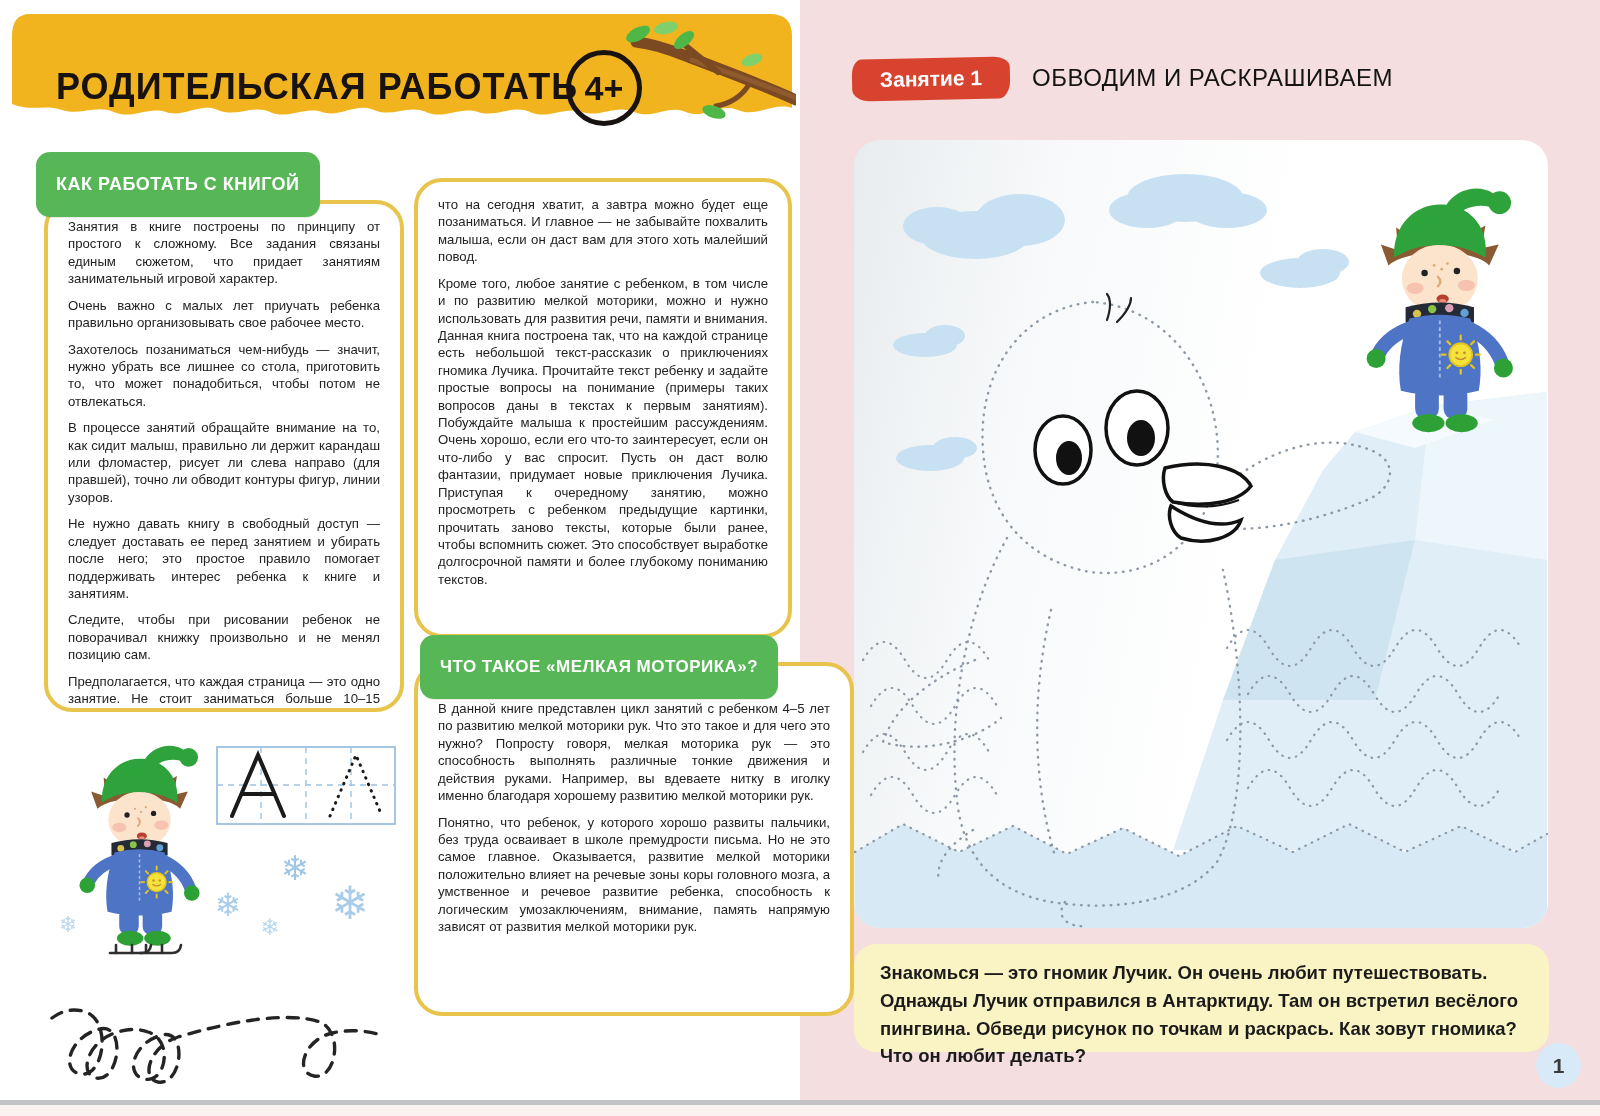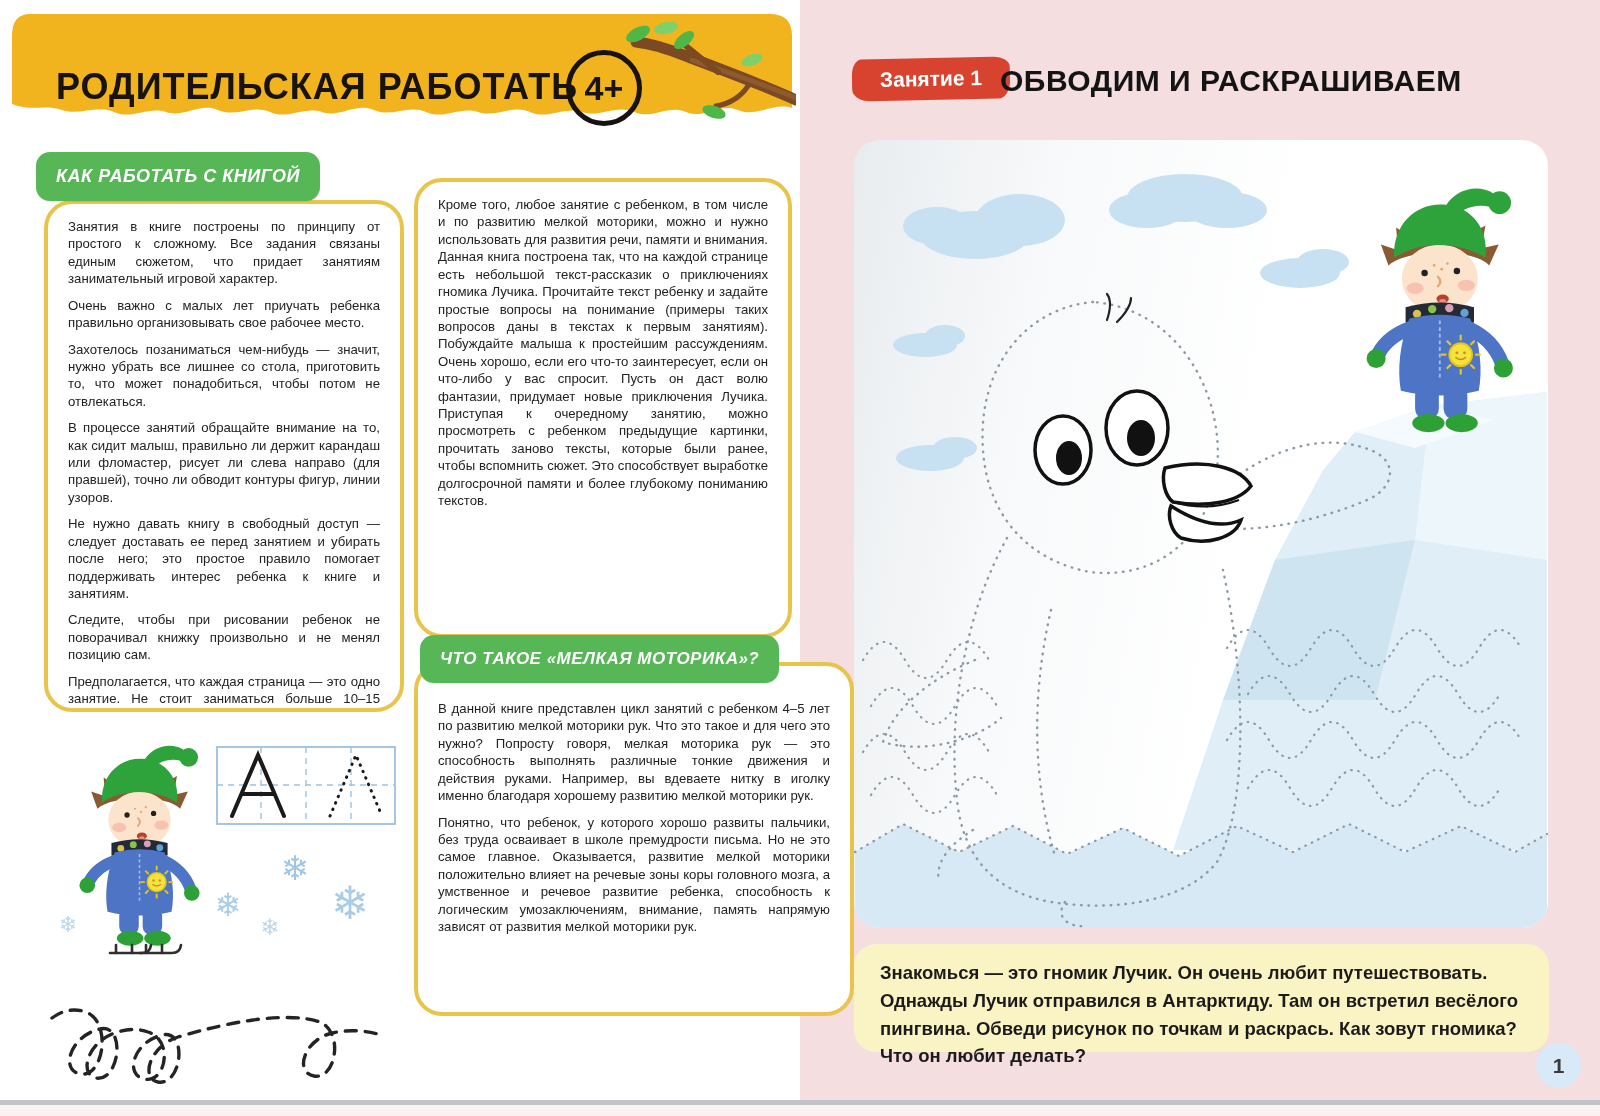--- a/index.html
+++ b/index.html
@@ -7,41 +7,41 @@
          font-family:"Liberation Sans",sans-serif;color:#1f1f1f;}
   .abs{position:absolute;}
 
   
   #page-left{left:0;top:0;width:800px;height:1100px;background:#ffffff;}
   #banner-svg{left:4px;top:6px;}
   #banner-title{left:56px;top:66px;font-size:36px;font-weight:800;letter-spacing:1px;color:#181310;}
   #age-badge{left:566px;top:50px;width:66px;height:66px;border:5px solid #181310;border-radius:50%;
              display:flex;align-items:center;justify-content:center;font-size:34px;font-weight:800;color:#181310;}
   .pill{background:#57B757;color:#fff;font-weight:800;border-radius:14px;
-        padding:14px 20px;font-size:18px;letter-spacing:.5px;box-shadow:0 1px 0 rgba(0,0,0,.08);z-index:5;font-style:italic;}
+        padding:22px 20px;font-size:18px;letter-spacing:.5px;box-shadow:0 1px 0 rgba(0,0,0,.08);z-index:5;}
   #pill-1{left:36px;top:152px;}
   #pill-2{left:420px;top:635px;font-size:17px;}
   .tbox{border:4px solid #E9C44C;border-radius:28px;background:#fff;overflow:hidden;
         padding:14px 20px;box-sizing:border-box;z-index:2;}
   #tbox-1{left:44px;top:200px;width:360px;height:512px;}
   #tbox-2{left:414px;top:178px;width:378px;height:460px;}
   #tbox-3{left:414px;top:662px;width:440px;height:354px;}
   .tbox p{margin:0 0 9px 0;font-size:13.2px;line-height:1.32;text-align:justify;color:#222;}
   .sf{position:absolute;transform:translate(-50%,-50%);line-height:1;}
   #continuation{left:486px;top:1036px;display:flex;align-items:center;gap:5px;}
   .tri{width:0;height:0;border-top:10px solid transparent;border-bottom:10px solid transparent;
        border-left:17px solid #3FAE49;}
   #continuation-label{font-style:italic;font-weight:700;font-size:17px;margin-left:6px;color:#1b1b1b;}
 
   
   #page-right{left:800px;top:0;width:800px;height:1100px;background:#F5DEDF;}
   #lesson-badge{left:852px;top:58px;width:158px;height:42px;background:#D7432E;
                 border-radius:10px 16px 12px 18px/16px 10px 18px 12px;transform:rotate(-1.2deg);
                 display:flex;align-items:center;justify-content:center;color:#fff;font-size:21px;font-weight:800;}
-  #lesson-title{left:1000px;top:64px;font-size:30px;font-weight:700;letter-spacing:0.5px;color:#141414;white-space:nowrap;}
+  #lesson-title{left:1032px;top:64px;font-size:24px;font-weight:400;letter-spacing:0.5px;color:#141414;white-space:nowrap;}
   #illustration-panel{left:854px;top:140px;width:694px;height:788px;border-radius:26px;overflow:hidden;
        background:linear-gradient(100deg,#E9ECEF 0%,#F7F9FA 25%,#FFFFFF 55%);}
   #caption-box{left:854px;top:944px;width:695px;height:108px;border-radius:22px;background:#FAF4C4;
        box-sizing:border-box;padding:15px 26px;}
   #caption-box p{margin:0;font-size:18.5px;line-height:1.5;font-weight:600;color:#1b1b1b;}
   #page-number{left:1536px;top:1043px;width:45px;height:45px;border-radius:50%;background:#D8E9F7;
        display:flex;align-items:center;justify-content:center;font-size:21px;font-weight:700;color:#3a3a3a;}
 
   
   #bottom-edge{left:0;top:1100px;width:1600px;height:5px;background:#C2C3C7;}
@@ -140,20 +140,21 @@
       <p>Занятия в книге построены по принципу от простого к сложному. Все задания связаны единым сюжетом, что придает занятиям занимательный игровой характер.</p>
       <p>Очень важно с малых лет приучать ребенка правильно организовывать свое рабочее место.</p>
       <p>Захотелось позаниматься чем-нибудь — значит, нужно убрать все лишнее со стола, приготовить то, что может понадобиться, чтобы потом не отвлекаться.</p>
       <p>В процессе занятий обращайте внимание на то, как сидит малыш, правильно ли держит карандаш или фломастер, рисует ли слева направо (для правшей), точно ли обводит контуры фигур, линии узоров.</p>
       <p>Не нужно давать книгу в свободный доступ — следует доставать ее перед занятием и убирать после него; это простое правило помогает поддерживать интерес ребенка к книге и занятиям.</p>
       <p>Следите, чтобы при рисовании ребенок не поворачивал книжку произвольно и не менял позицию сам.</p>
       <p>Предполагается, что каждая страница — это одно занятие. Не стоит заниматься больше 10–15 минут, нужно заканчивать занятие до того, как оно наскучит ребенку, до того, как он устанет. Не поддавайтесь на уговоры выполнить еще одно задание, скажите,</p>
     </div>
 
     <div id="tbox-2" class="tbox abs">
+      <p>что на сегодня хватит, а завтра можно будет еще позаниматься. И главное — не забывайте похвалить малыша, если он даст вам для этого хоть малейший повод.</p>
       <p>Кроме того, любое занятие с ребенком, в том числе и по развитию мелкой моторики, можно и нужно использовать для развития речи, памяти и внимания. Данная книга построена так, что на каждой странице есть небольшой текст-рассказик о приключениях гномика Лучика. Прочитайте текст ребенку и задайте простые вопросы на понимание (примеры таких вопросов даны в текстах к первым занятиям). Побуждайте малыша к простейшим рассуждениям. Очень хорошо, если его что-то заинтересует, если он что-либо у вас спросит. Пусть он даст волю фантазии, придумает новые приключения Лучика. Приступая к очередному занятию, можно просмотреть с ребенком предыдущие картинки, прочитать заново тексты, которые были ранее, чтобы вспомнить сюжет. Это способствует выработке долгосрочной памяти и более глубокому пониманию текстов.</p>
     </div>
 
     <div id="pill-2" class="pill abs">ЧТО ТАКОЕ «МЕЛКАЯ МОТОРИКА»?</div>
 
     <div id="tbox-3" class="tbox abs" style="padding-top:34px;">
       <p>В данной книге представлен цикл занятий с ребенком 4–5 лет по развитию мелкой моторики рук. Что это такое и для чего это нужно? Попросту говоря, мелкая моторика рук — это способность выполнять различные тонкие движения и действия руками. Например, вы вдеваете нитку в иголку именно благодаря хорошему развитию мелкой моторики рук.</p>
       <p>Понятно, что ребенок, у которого хорошо развиты пальчики, без труда осваивает в школе премудрости письма. Но не это самое главное. Оказывается, развитие мелкой моторики положительно влияет на речевые зоны коры головного мозга, а умственное и речевое развитие ребенка, способность к логическим умозаключениям, внимание, память напрямую зависят от развития мелкой моторики рук.</p>
     </div>
 

